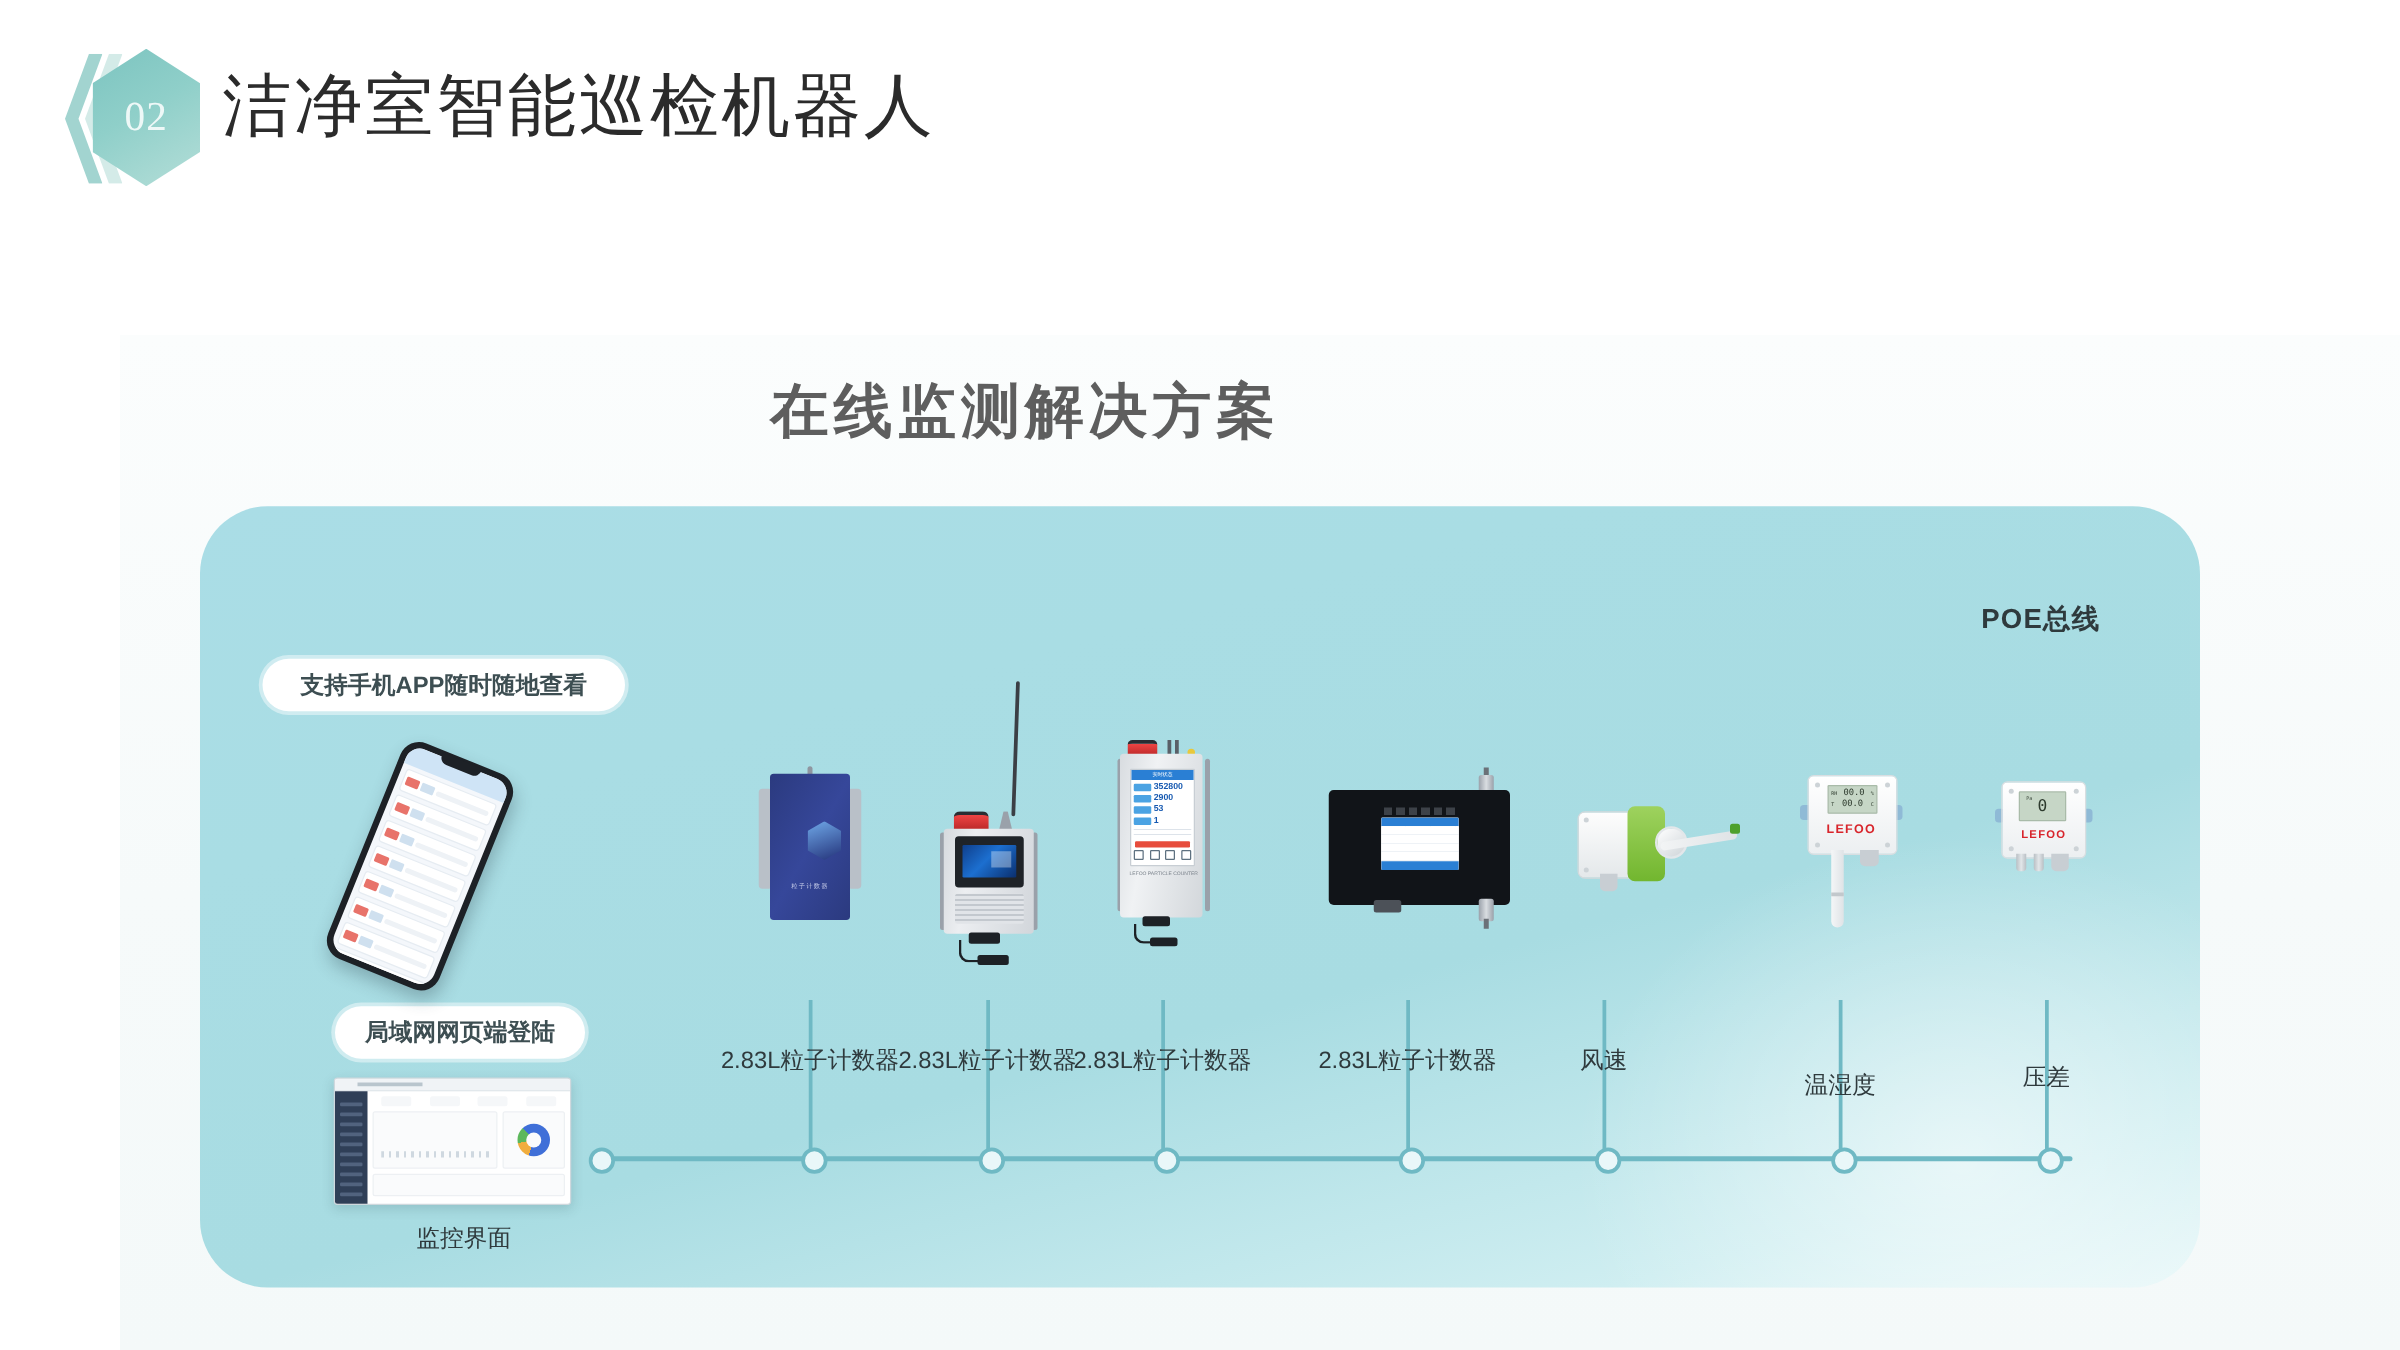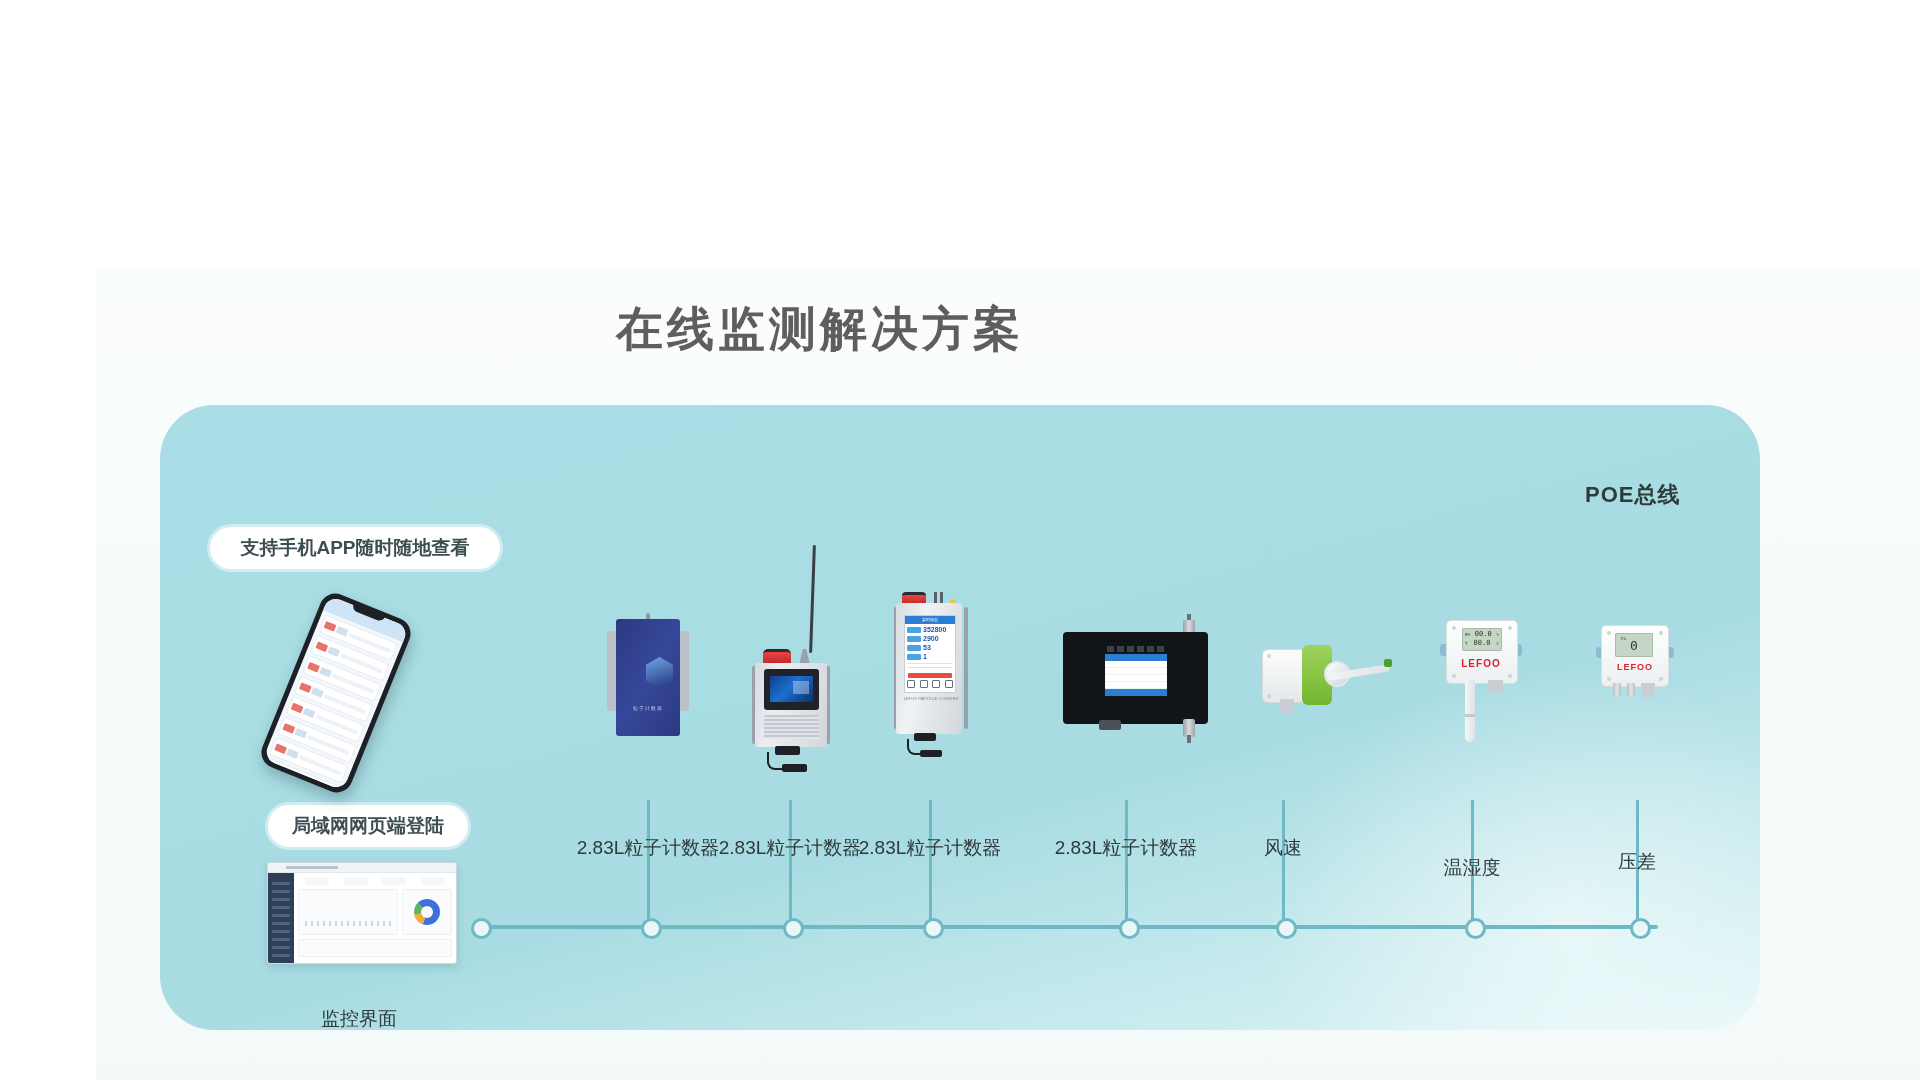--- a/index.html
+++ b/index.html
@@ -275,21 +275,28 @@
   #d7 .nip{position:absolute;width:8px;height:14px;top:58px;background:linear-gradient(90deg,#b9bfc4,#e2e6e9,#b9bfc4);border-radius:0 0 3px 3px;}
   #d7 .nip.n1{left:18px;} #d7 .nip.n2{left:32px;}
   #d7 .gland{position:absolute;left:46px;top:58px;width:14px;height:14px;background:#c8ced3;border-radius:0 0 4px 4px;}
   #d7 .scr{position:absolute;width:4px;height:4px;border-radius:50%;background:#cdd3d7;}
 </style>
 </head>
 <body>
 
 <div id="header">
 
-
+  <div id="hex-badge">
+    <div class="chev c2"></div>
+    <div class="chev c1"></div>
+    <div class="hex"></div>
+    <div class="hex-num">02</div>
+  </div>
+
+  <div id="main-title">洁净室智能巡检机器人</div>
 
 </div>
 
 <div id="panel"></div>
 
 <div id="panel-title">
   <span>在线监测解决方案</span>
 </div>
 
 <div id="diagram"></div>
@@ -375,21 +382,21 @@
             <div class="dots"></div>
           </div>
         <div class="pane right">
             <div class="donut"></div>
           </div>
       </div>
       <div class="strip"></div>
     </div>
   </div>
 </div>
-<div class="dev-label" style="left:359px;top:978px;margin-top:28px;">监控界面</div>
+<div class="dev-label" style="left:371px;top:978px;">监控界面</div>
 
 <div id="bus"></div>
 
 <div class="node" style="left:471px;"></div>
 <div class="node" style="left:641px;"></div>
 <div class="node" style="left:783px;"></div>
 <div class="node" style="left:923px;"></div>
 <div class="node" style="left:1119px;"></div>
 <div class="node" style="left:1276px;"></div>
 <div class="node" style="left:1465px;"></div>

